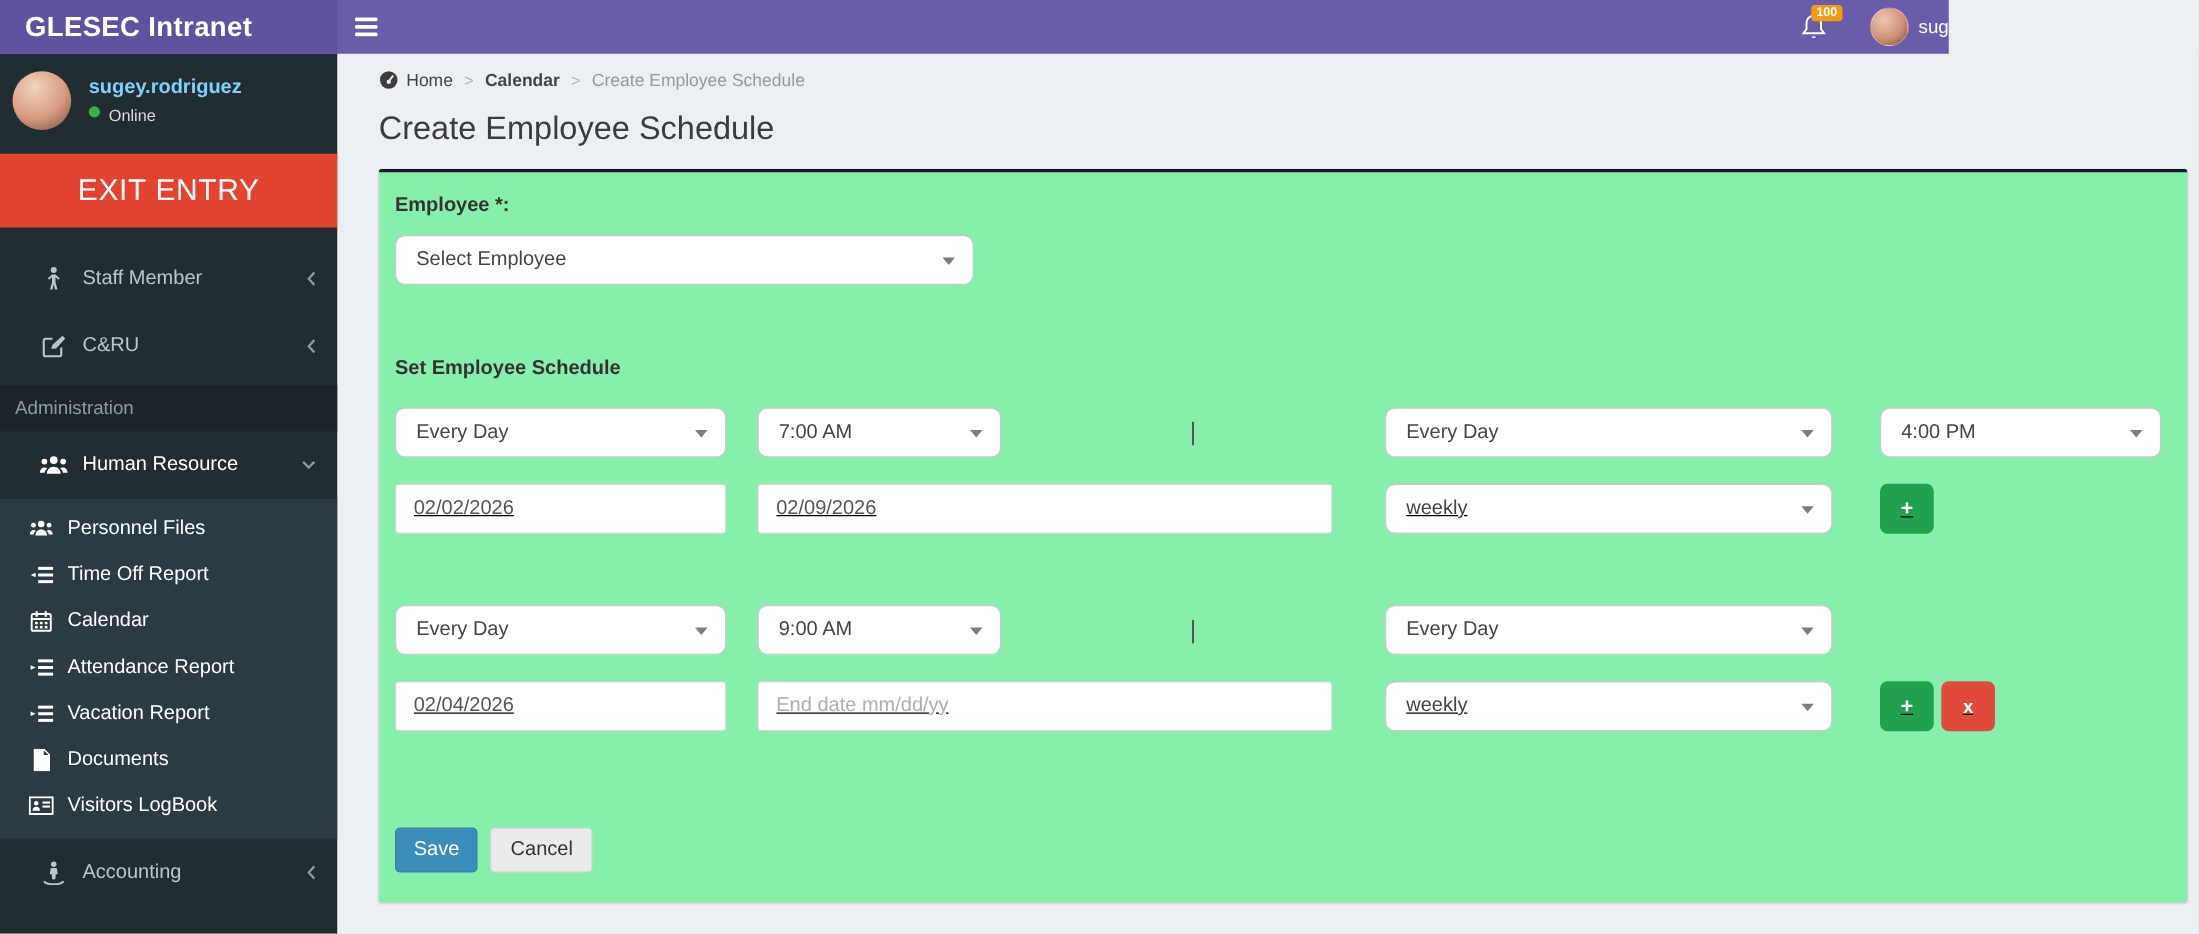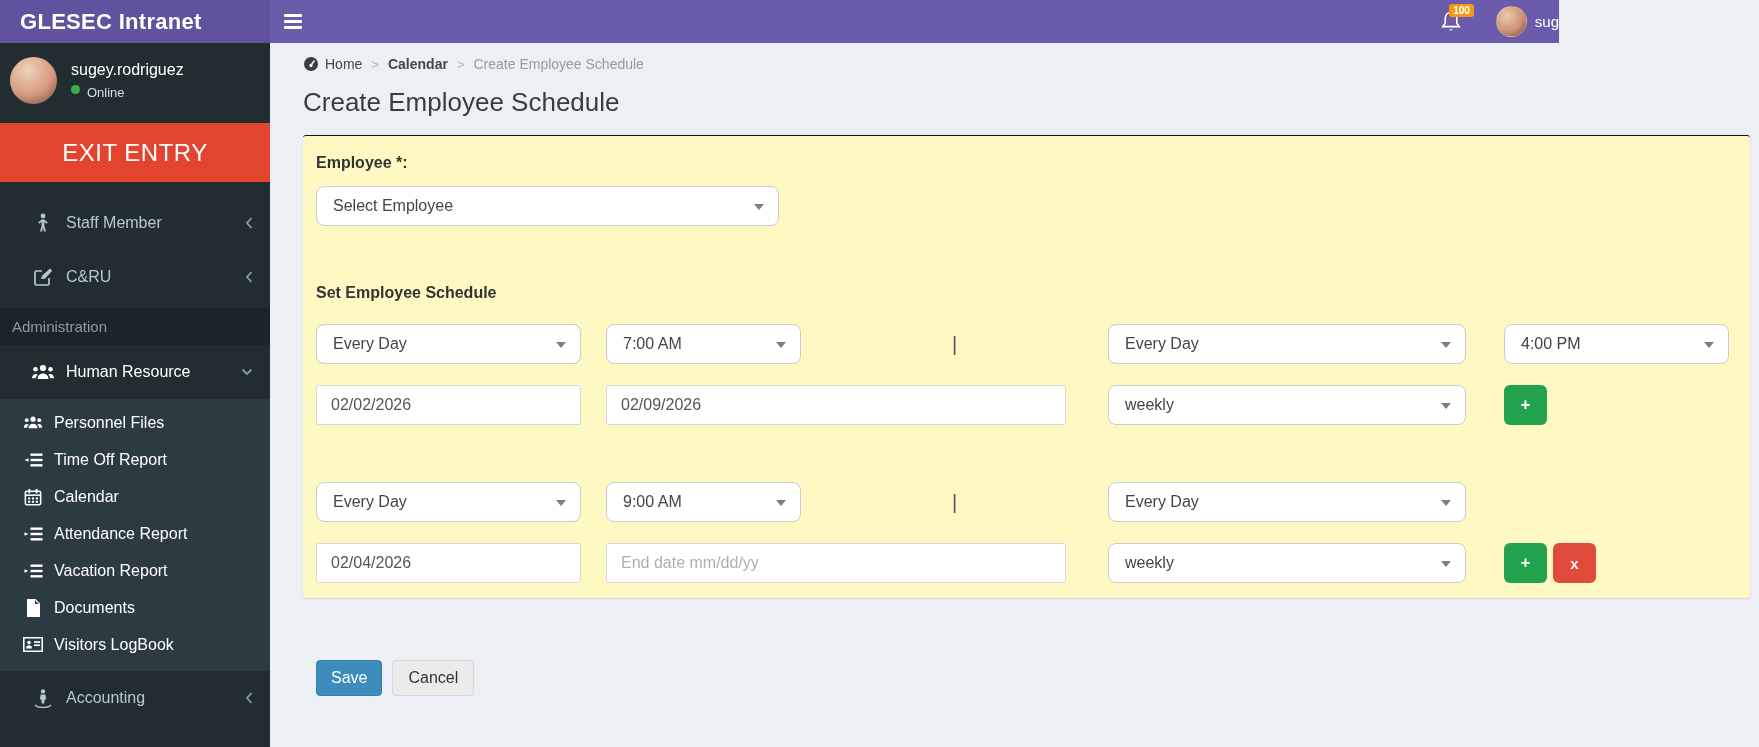--- a/index.html
+++ b/index.html
@@ -14,21 +14,21 @@
   .top-right { margin-left: auto; display: flex; align-items: center; padding-right: 0; }
   .bell-wrap { position: relative; margin-right: 34px; display: flex; align-items: center; }
   .badge { position: absolute; top: -6px; right: -12px; background: #f39c12; color: #fff; font-size: 10px; font-weight: bold; padding: 1px 4px; border-radius: 3px; line-height: 11px; }
   .avatar-sm { width: 31px; height: 31px; border-radius: 50%; background: radial-gradient(circle at 35% 30%, #ecc9ae, #cf9277 55%, #7d5242 95%); border: 1px solid rgba(255,255,255,.25); margin-right: 8px; flex: 0 0 auto; }
   .nav-user-label { color: #fff; font-size: 15px; white-space: nowrap; }
 
   
   .sidebar { position: absolute; top: 43px; left: 0; width: 270px; height: 704px; background: #222d32; color: #b8c7ce; }
   .user-panel { display: flex; align-items: center; gap: 14px; padding: 13px 10px; height: 74px; }
   .avatar-lg { width: 47px; height: 47px; border-radius: 50%; background: radial-gradient(circle at 38% 28%, #f0d3bb, #d79b7e 55%, #7d5242 95%); flex: 0 0 auto; }
-  .user-name { color: #ffffff; font-weight: normal; font-size: 16px; margin-bottom: 6px; }
+  .user-name { color: #7dd3fc; font-weight: bold; font-size: 16px; margin-bottom: 6px; }
   .user-status { display: flex; align-items: flex-start; gap: 7px; font-size: 13px; color: #d8dee2; }
   .status-dot { width: 9px; height: 9px; border-radius: 50%; background: #3fae49; }
   .exit-btn { display: block; width: 270px; height: 59px; margin-top: 6px; background: #e2442f; border: none; color: #fff; font-family: inherit; font-size: 24px; letter-spacing: .5px; cursor: pointer; }
   .menu { list-style: none; margin-top: 14px; }
   .menu-item { height: 54px; display: flex; align-items: center; padding: 0 16px 0 31px; font-size: 16px; color: #b8c7ce; cursor: pointer; }
   .menu-item .mi-icon { width: 24px; margin-right: 11px; display: flex; justify-content: center; }
   .menu-item .chev { margin-left: auto; color: #8a9ba8; display: flex; }
   .menu-item.active-parent { color: #fff; }
   .section-strip { background: #1b2529; color: #8e9ba3; font-size: 15px; padding: 10px 12px; margin-top: 4px; }
   .submenu { list-style: none; background: #2c3b41; padding: 5px 0 8px 0; }
@@ -39,28 +39,28 @@
   svg.icon { display: block; }
 
   
   .main { position: absolute; top: 43px; left: 270px; width: 1489px; height: 704px; background: #ecf0f5; padding: 9px 0 0 33px; }
   .breadcrumb { display: flex; align-items: center; gap: 9px; font-size: 14px; color: #444; height: 24px; }
   .crumb-link { cursor: pointer; color: #444; display: flex; align-items: center; gap: 6px; }
   .crumb-sep { color: #b0b6bb; font-size: 13px; }
   .crumb-current { color: #999; }
   .page-title { font-size: 26px; font-weight: 400; color: #3c3c3c; margin: 11px 0 17px 0; }
 
-  .card { background: #fef9c3; border-top: 1px solid #0f172a; border-radius: 3px; box-shadow: 0 1px 2px rgba(0,0,0,.12); margin-right: 9px; padding: 12px 0 31px 13px; height: 463px; }
+  .card { background: #86efac; border-top: 3px solid #0f172a; border-radius: 3px; box-shadow: 0 1px 2px rgba(0,0,0,.12); margin-right: 9px; padding: 12px 0 31px 13px; height: 587px; }
   .form-label { font-weight: bold; font-size: 16px; color: #333; margin: 6px 0 0 0; }
   .select-box { height: 40px; background: #fff; border: 1px solid #c8ccd0; border-radius: 8px; display: flex; align-items: center; padding: 0 34px 0 16px; font-size: 16px; color: #444; position: relative; cursor: pointer; }
   .select-box .caret { position: absolute; right: 14px; top: 17px; width: 0; height: 0; border-left: 5px solid transparent; border-right: 5px solid transparent; border-top: 6px solid #7b7f83; }
   .employee-select { width: 463px; margin-top: 14px; }
   .sched-label { margin-top: 58px; }
   .sched-row { display: flex; align-items: center; margin-top: 22px; }
-  .date-row { display: flex; align-items: center; margin-top: 21px; }
+  .date-row { display: flex; align-items: center; margin-top: 21px; text-decoration: underline; }
   .w-day1 { width: 265px; }
   .w-time1 { width: 195px; margin-left: 25px; }
   .row-sep { width: 307px; text-align: center; font-size: 20px; color: #555; }
   .w-day2 { width: 358px; }
   .w-time2 { width: 225px; margin-left: 38px; }
   .date-input { height: 40px; width: 265px; border: 1px solid #d5d9dd; border-radius: 3px; padding: 0 14px; font-size: 16px; color: #555; font-family: inherit; background: #fff; }
   .date-input::placeholder { color: #a9b0b7; }
   .date-end { width: 460px; margin-left: 25px; }
   .freq-select { width: 358px; margin-left: 42px; }
   .btn-add { width: 43px; height: 40px; margin-left: 38px; background: #22a24c; border: none; border-radius: 6px; color: #fff; font-size: 17px; font-weight: bold; cursor: pointer; font-family: inherit; }

